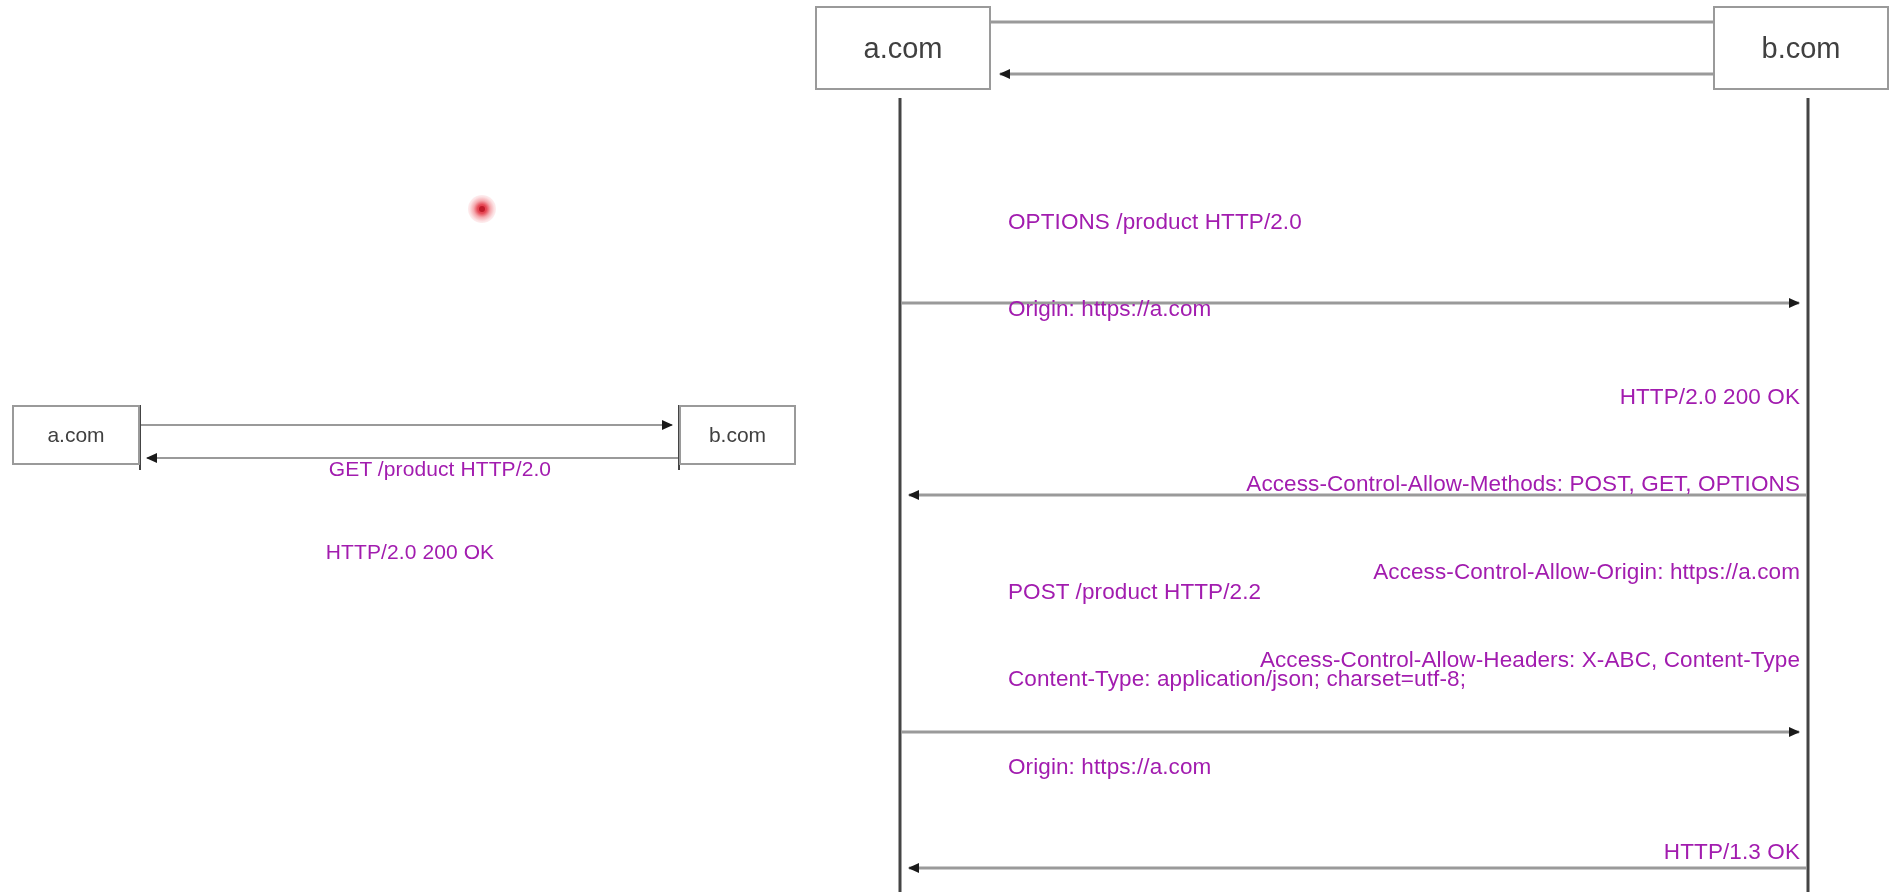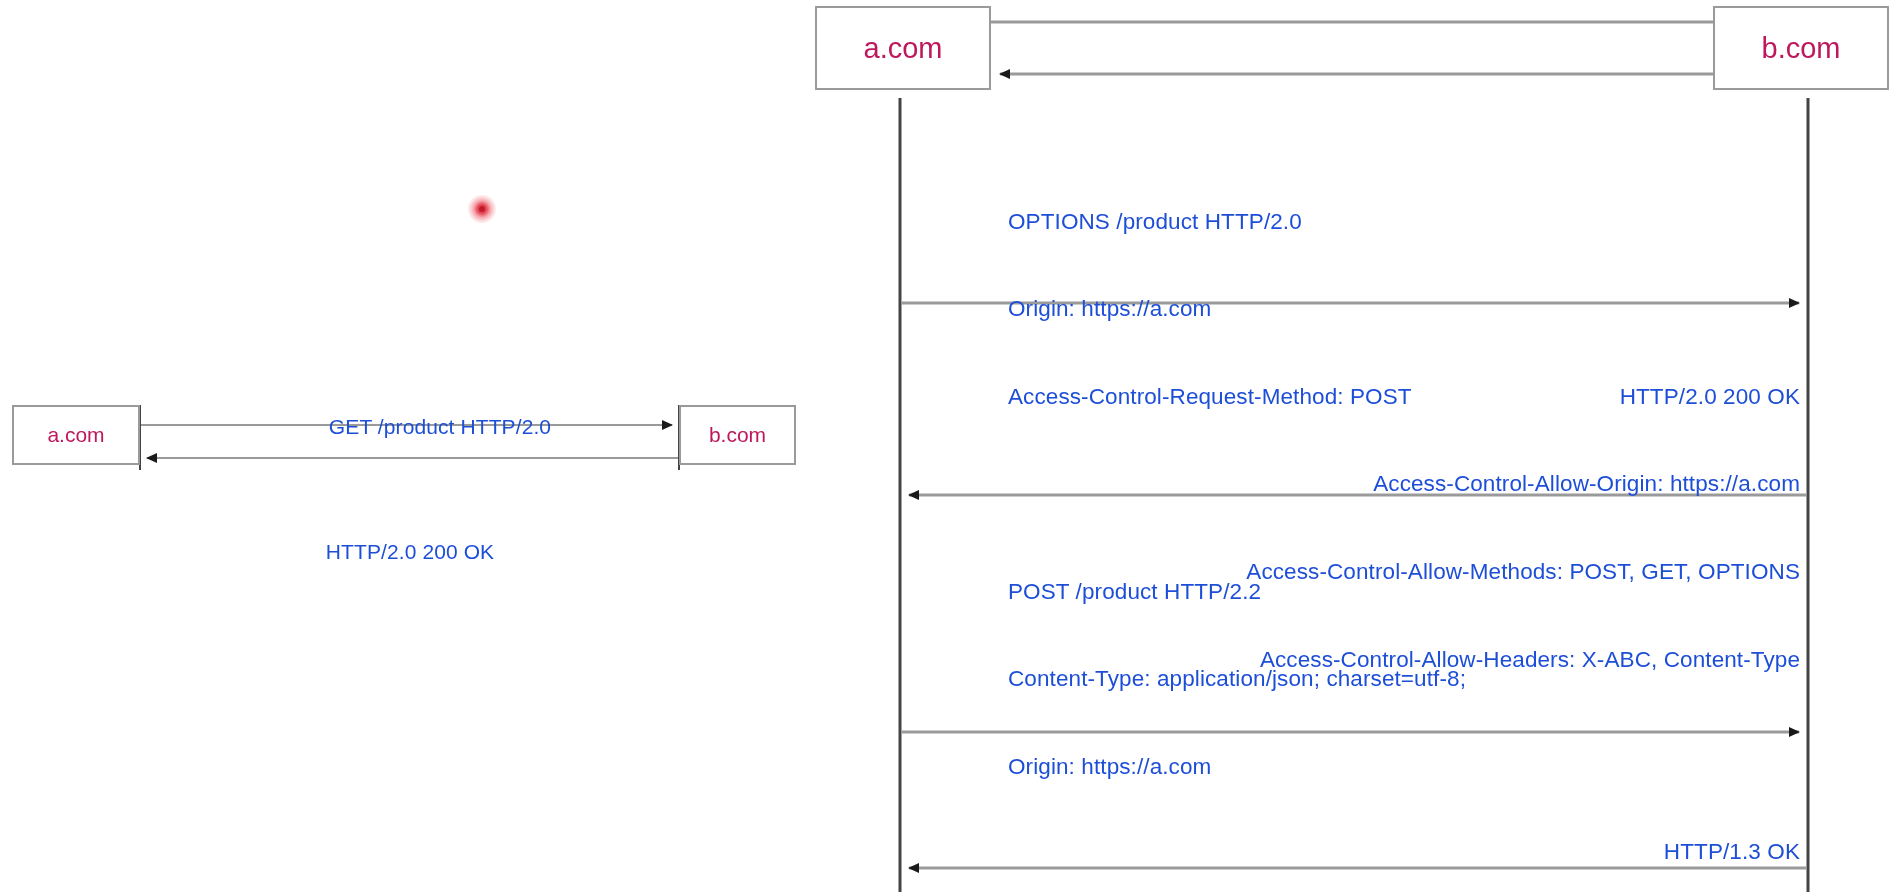--- a/index.html
+++ b/index.html
@@ -25,28 +25,28 @@
   }
 
   .node-box {
     position: absolute;
     box-sizing: border-box;
     border: 2px solid #9a9a9a;
     background: #ffffff;
     display: flex;
     align-items: center;
     justify-content: center;
-    color: #be185d;
+    color: #404040;
   }
 
   .msg {
     position: absolute;
     white-space: pre;
     line-height: 1.30;
-    color: #1d4ed8;
+    color: #a21caf;
     letter-spacing: 0.1px;
   }
   .msg.left   { text-align: left; }
   .msg.right  { text-align: right; }
   .msg.center { text-align: center; }
 
   .msg .line { display: block; }
 
   .cursor-dot {
     position: absolute;
@@ -110,46 +110,45 @@
   </svg>
 
   <div class="node-box" style="left:12px; top:405px; width:128px; height:60px; font-size:21px;">
     <span>a.com</span>
   </div>
 
   <div class="node-box" style="left:679px; top:405px; width:117px; height:60px; font-size:21px;">
     <span>b.com</span>
   </div>
 
-  <div class="msg center" style="left:140px; top:358px; width:600px; font-size:21px;">
+  <div class="msg center" style="left:140px; top:400px; width:600px; font-size:21px;">
     <span class="line">GET /product HTTP/2.0</span>
   </div>
 
   <div class="msg center" style="left:140px; top:483px; width:540px; font-size:21px;">
     <span class="line">HTTP/2.0 200 OK</span>
   </div>
 
   <div class="node-box" style="left:815px; top:6px; width:176px; height:84px; font-size:29px;">
     <span>a.com</span>
   </div>
 
   <div class="node-box" style="left:1713px; top:6px; width:176px; height:84px; font-size:29px;">
     <span>b.com</span>
   </div>
 
   <div class="msg left" style="left:1008px; top:148px; width:790px; font-size:22.5px;">
     <span class="line">OPTIONS /product HTTP/2.0</span>
     <span class="line">Origin: https://a.com</span>
-    <span class="line">Access-Control-Request-Method: POST</span>
   </div>
 
   <div class="msg right" style="left:900px; top:323px; width:900px; font-size:22.5px;">
     <span class="line">HTTP/2.0 200 OK</span>
+    <span class="line">Access-Control-Allow-Methods: POST, GET, OPTIONS</span>
     <span class="line">Access-Control-Allow-Origin: https://a.com</span>
-    <span class="line">Access-Control-Allow-Methods: POST, GET, OPTIONS</span>
     <span class="line">Access-Control-Allow-Headers: X-ABC, Content-Type</span>
   </div>
 
   <div class="msg left" style="left:1008px; top:518px; width:790px; font-size:22.5px;">
     <span class="line">POST /product HTTP/2.2</span>
     <span class="line">Content-Type: application/json; charset=utf-8;</span>
     <span class="line">Origin: https://a.com</span>
     
     
   </div>

